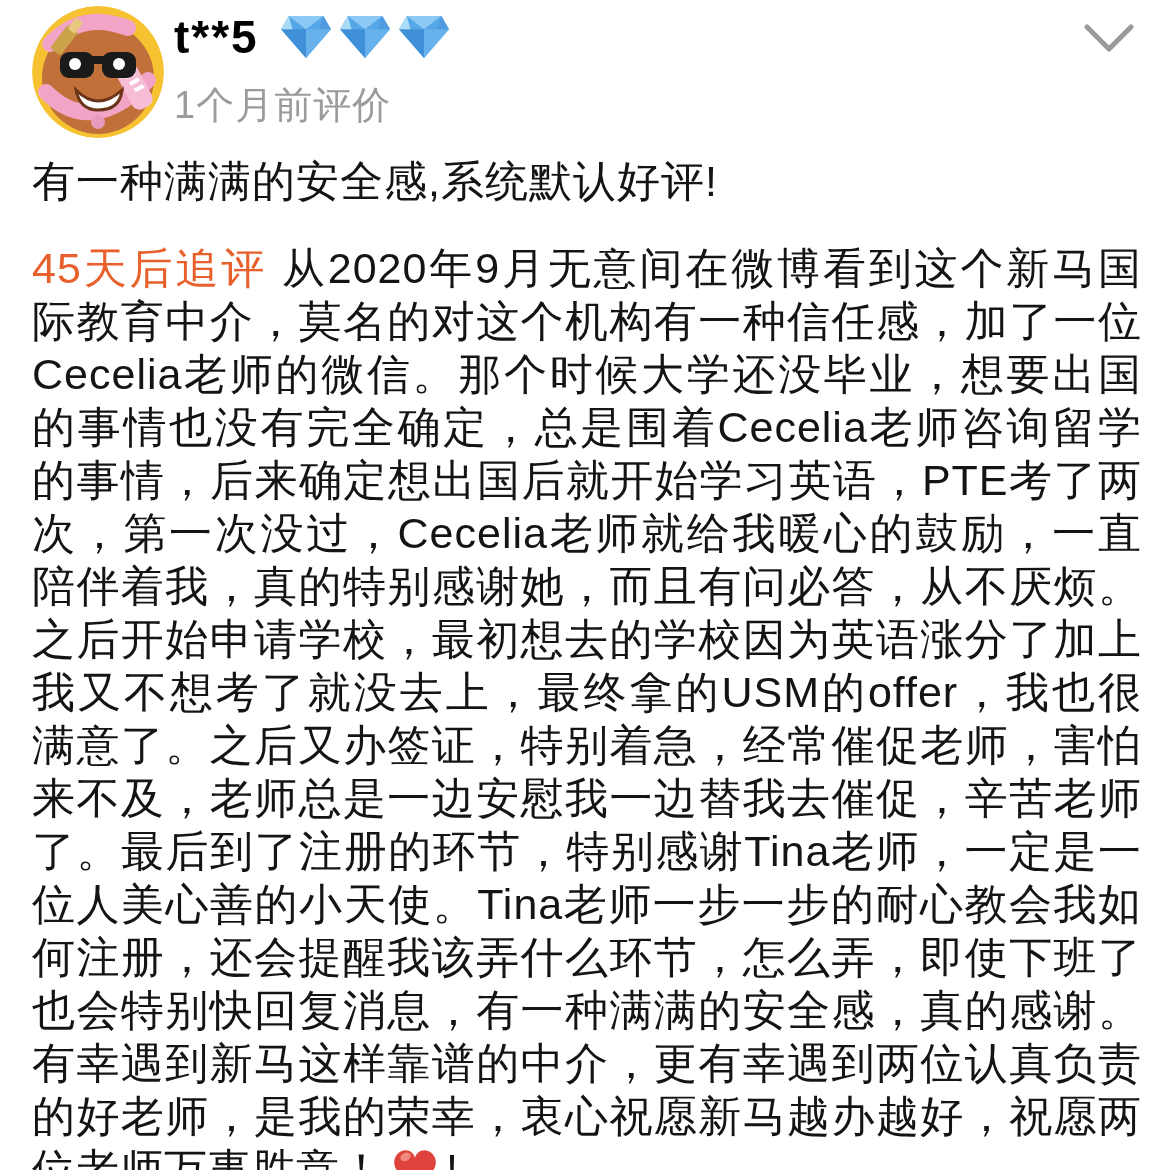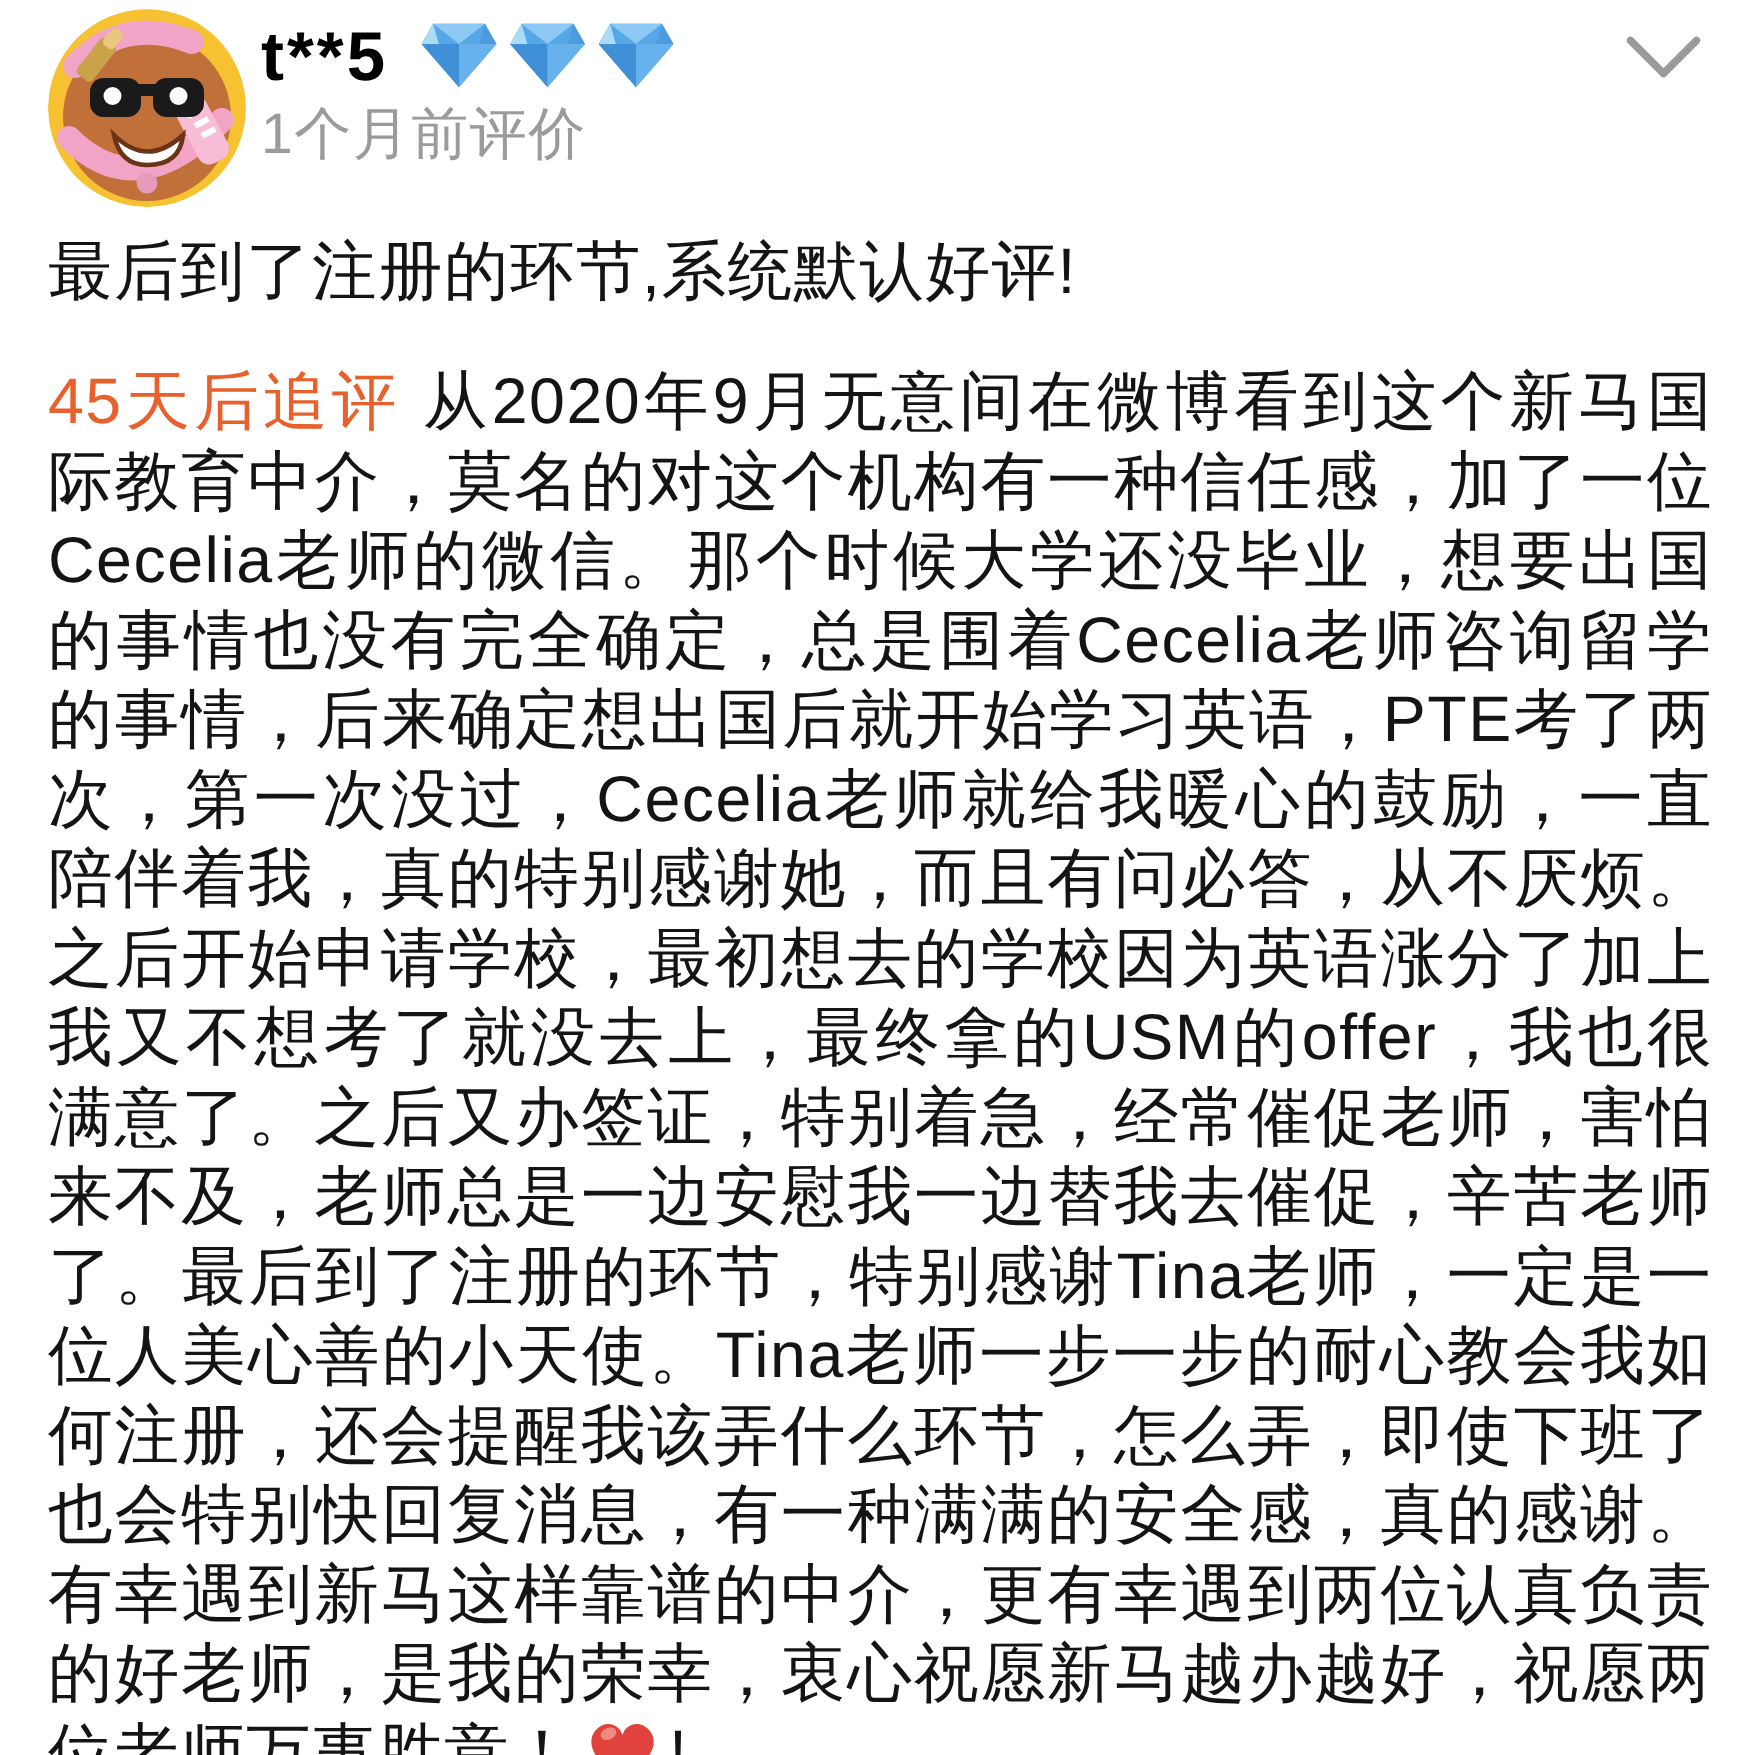--- a/index.html
+++ b/index.html
@@ -13,21 +13,21 @@
   .page { padding: 6px 28px 0 32px; position: relative; }
 
   
   .header { position: relative; display: flex; gap: 10px; height: 134px; }
   .avatar { width: 132px; height: 132px; flex: 0 0 132px; border-radius: 50%; overflow: hidden; }
   .meta { display: flex; flex-direction: column; padding-top: 4px; }
   .name-row { display: flex; align-items: center; gap: 20px; }
   .username { font-size: 46px; font-weight: 700; letter-spacing: 2px; color: #000; }
   .diamonds { display: flex; gap: 5px; align-items: center; }
   .diamonds svg { width: 54px; height: 48px; display: block; }
-  .timestamp { font-size: 38px; color: #9b9b9b; margin-top: 0; letter-spacing: 1px; }
+  .timestamp { font-size: 38px; color: #9b9b9b; margin-top: 16px; letter-spacing: 1px; }
   .chevron { position: absolute; right: 8px; top: 18px; width: 50px; height: 30px; cursor: pointer; }
 
   
   .default-review {
     margin: 14px 0 0 0;
     font-size: 43px; line-height: 54px; font-weight: 500;
     letter-spacing: 1px;
   }
   .followup {
     margin: 34px 0 0 0;
@@ -105,20 +105,20 @@
 </span>
       </div>
       <div class="timestamp" style="color: rgb(155, 155, 155);">1个月前评价</div>
     </div>
 
     <svg class="chevron" viewBox="0 0 50 30">
       <polyline points="3,3 25,25 47,3" fill="none" stroke="#9a9a9a" stroke-width="5" stroke-linecap="round" stroke-linejoin="round"></polyline>
     </svg>
   </div>
 
-  <p class="default-review">最后到了注册的环节,系统默认好评!</p>
+  <p class="default-review">有一种满满的安全感,系统默认好评!</p>
 
   <p class="followup"><span class="followup-label" style="color: rgb(232, 97, 44);">45天后追评</span><span> </span><span>从2020年9月无意间在微博看到这个新马国际教育中介，莫名的对这个机构有一种信任感，加了一位Cecelia老师的微信。那个时候大学还没毕业，想要出国的事情也没有完全确定，总是围着Cecelia老师咨询留学的事情，后来确定想出国后就开始学习英语，PTE考了两次，第一次没过，Cecelia老师就给我暖心的鼓励，一直陪伴着我，真的特别感谢她，而且有问必答，从不厌烦。之后开始申请学校，最初想去的学校因为英语涨分了加上我又不想考了就没去上，最终拿的USM的offer，我也很满意了。之后又办签证，特别着急，经常催促老师，害怕来不及，老师总是一边安慰我一边替我去催促，辛苦老师了。最后到了注册的环节，特别感谢Tina老师，一定是一位人美心善的小天使。Tina老师一步一步的耐心教会我如何注册，还会提醒我该弄什么环节，怎么弄，即使下班了也会特别快回复消息，有一种满满的安全感，真的感谢。有幸遇到新马这样靠谱的中介，更有幸遇到两位认真负责的好老师，是我的荣幸，衷心祝愿新马越办越好，祝愿两位老师万事胜意！</span><svg class="heart" viewBox="0 0 64 58" aria-hidden="true">
         <path d="M32 56 C8 40 0 24 9 13 C17 4 29 7 32 17 C35 7 47 4 55 13 C64 24 56 40 32 56 Z" fill="#e0433e"></path>
         <ellipse cx="20" cy="16" rx="7" ry="5" fill="#f08a80" transform="rotate(-25 20 16)"></ellipse>
       </svg><span>!</span></p>
 
 </div>
 
 </body></html>

